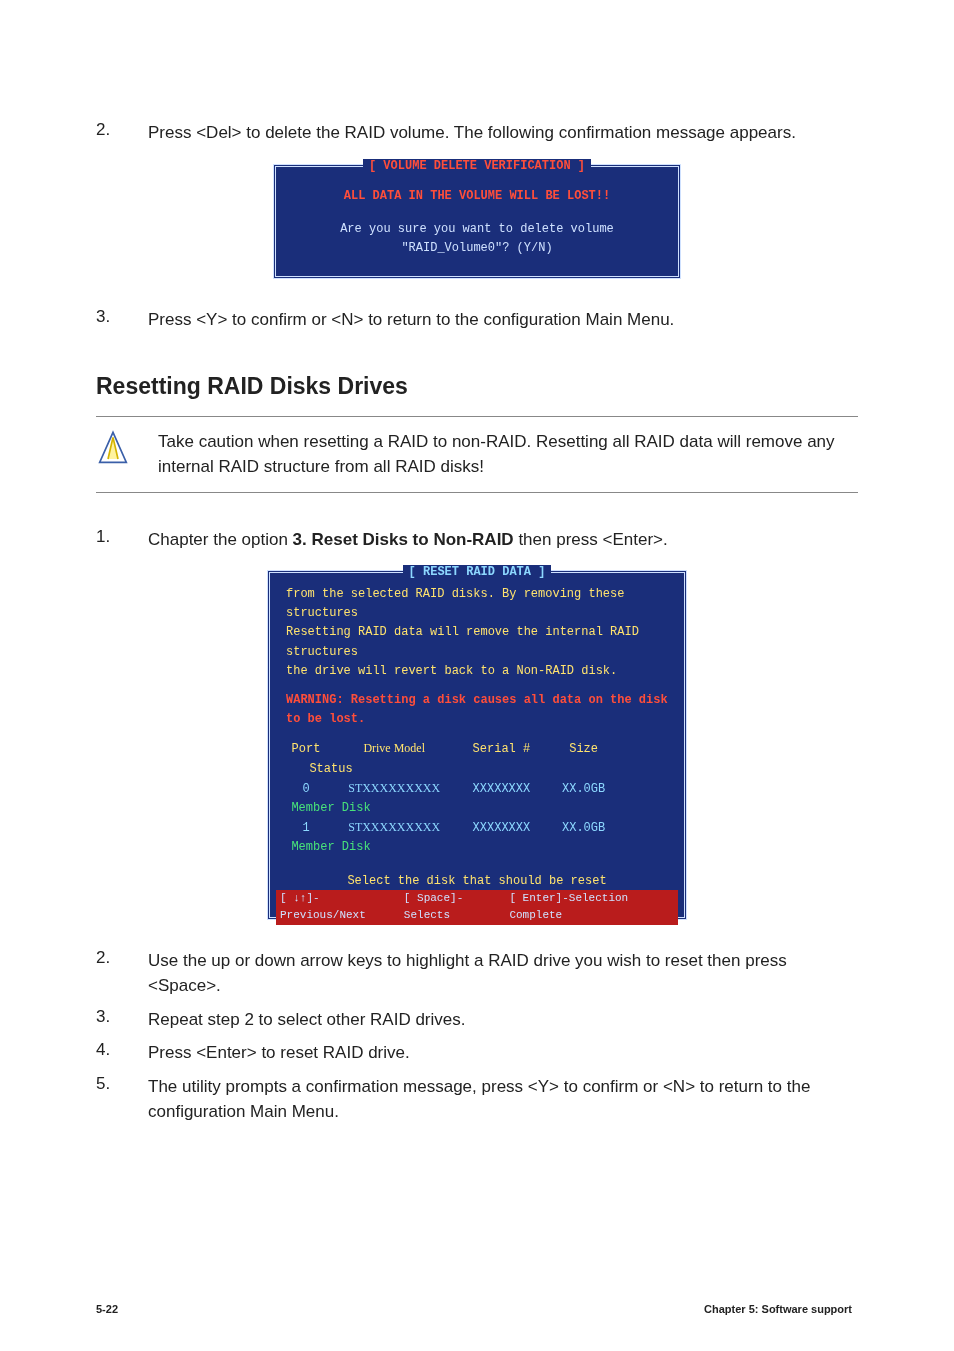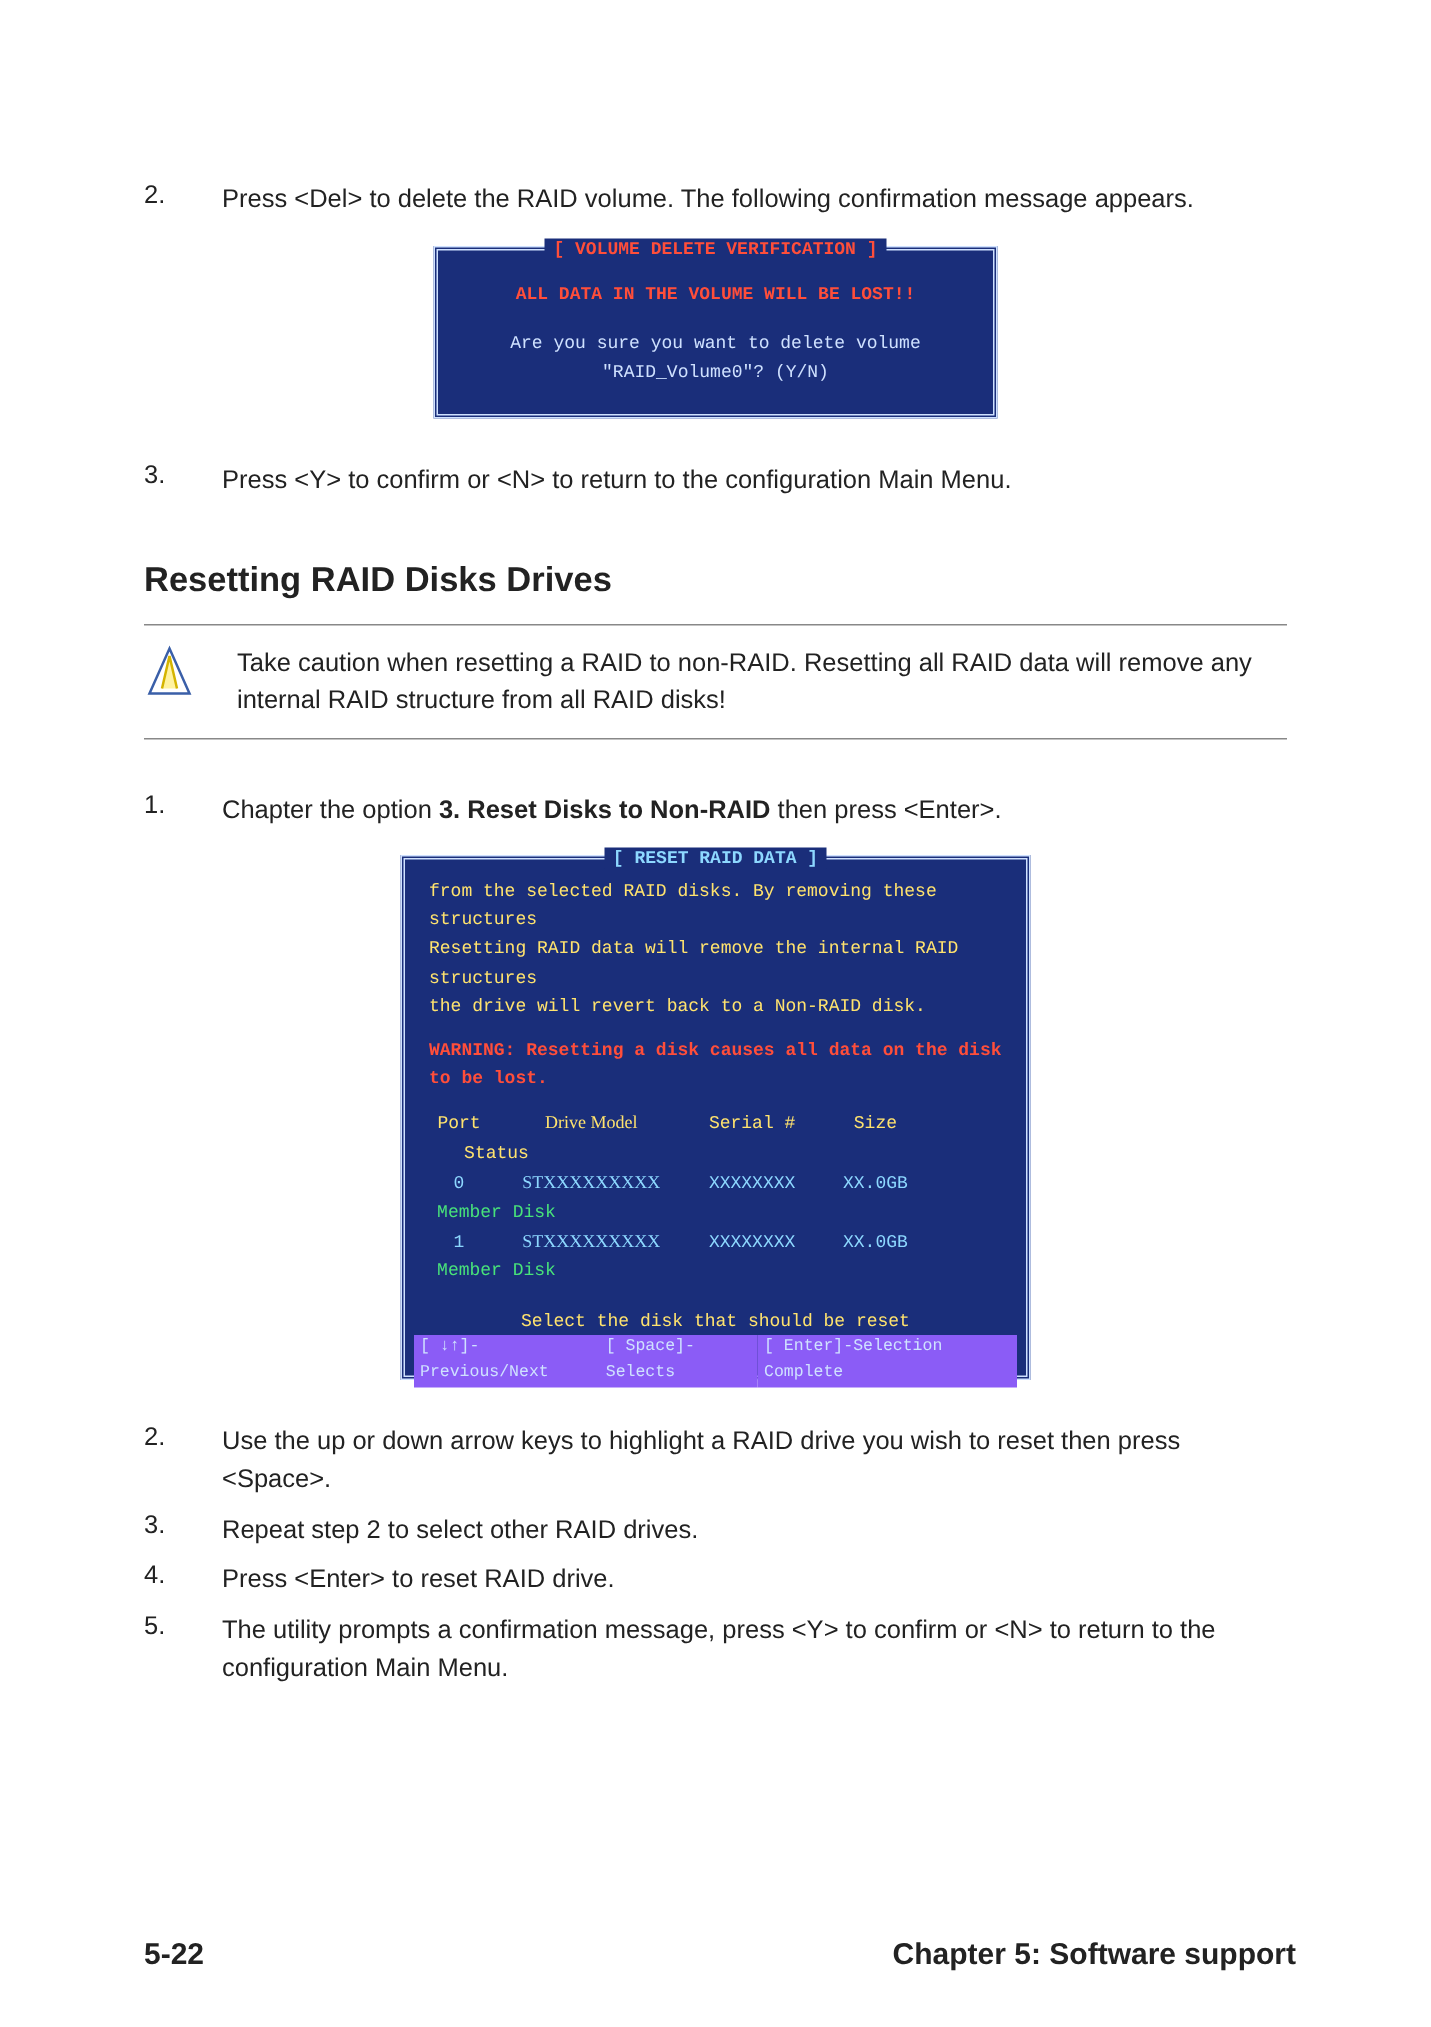--- a/index.html
+++ b/index.html
@@ -39,21 +39,21 @@
     border: 3px double #cfe1ff;
     padding: 12px 16px 18px 16px;
     font-family: "Courier New", monospace;
     color: #cfe1ff;
     font-size: 12px;
     line-height: 1.6;
     position: relative;
     box-sizing: border-box;
   }
   .console-box.small {
-    width: 376px;
+    width: 408px;
   }
   .console-box.large {
     width: 420px;
   }
   .box-title {
     position: absolute;
     top: -10px;
     left: 0;
     right: 0;
     text-align: center;
@@ -117,30 +117,30 @@
     position: absolute;
     bottom: -8px;
     left: 6px;
     right: 6px;
     font-family: "Courier New", monospace;
     font-size: 11px;
     color: #cfe1ff;
     display: flex;
     justify-content: space-between;
   }
-  .box-foot span { background: #8b5cf6; padding: 0 4px; }
+  .box-foot span { background: #b91c1c; padding: 0 4px; }
 
   .footer {
     position: absolute;
     left: 96px;
-    right: 90px;
+    right: 102px;
     bottom: 36px;
     display: flex;
     justify-content: space-between;
-    font-size: 20px;
+    font-size: 11px;
     font-weight: 700;
     border-top: 0;
     gap: 12px;
   }
   .footer-left { letter-spacing: 0; }
 </style>
 </head>
 <body>
 
 <div class="page">

